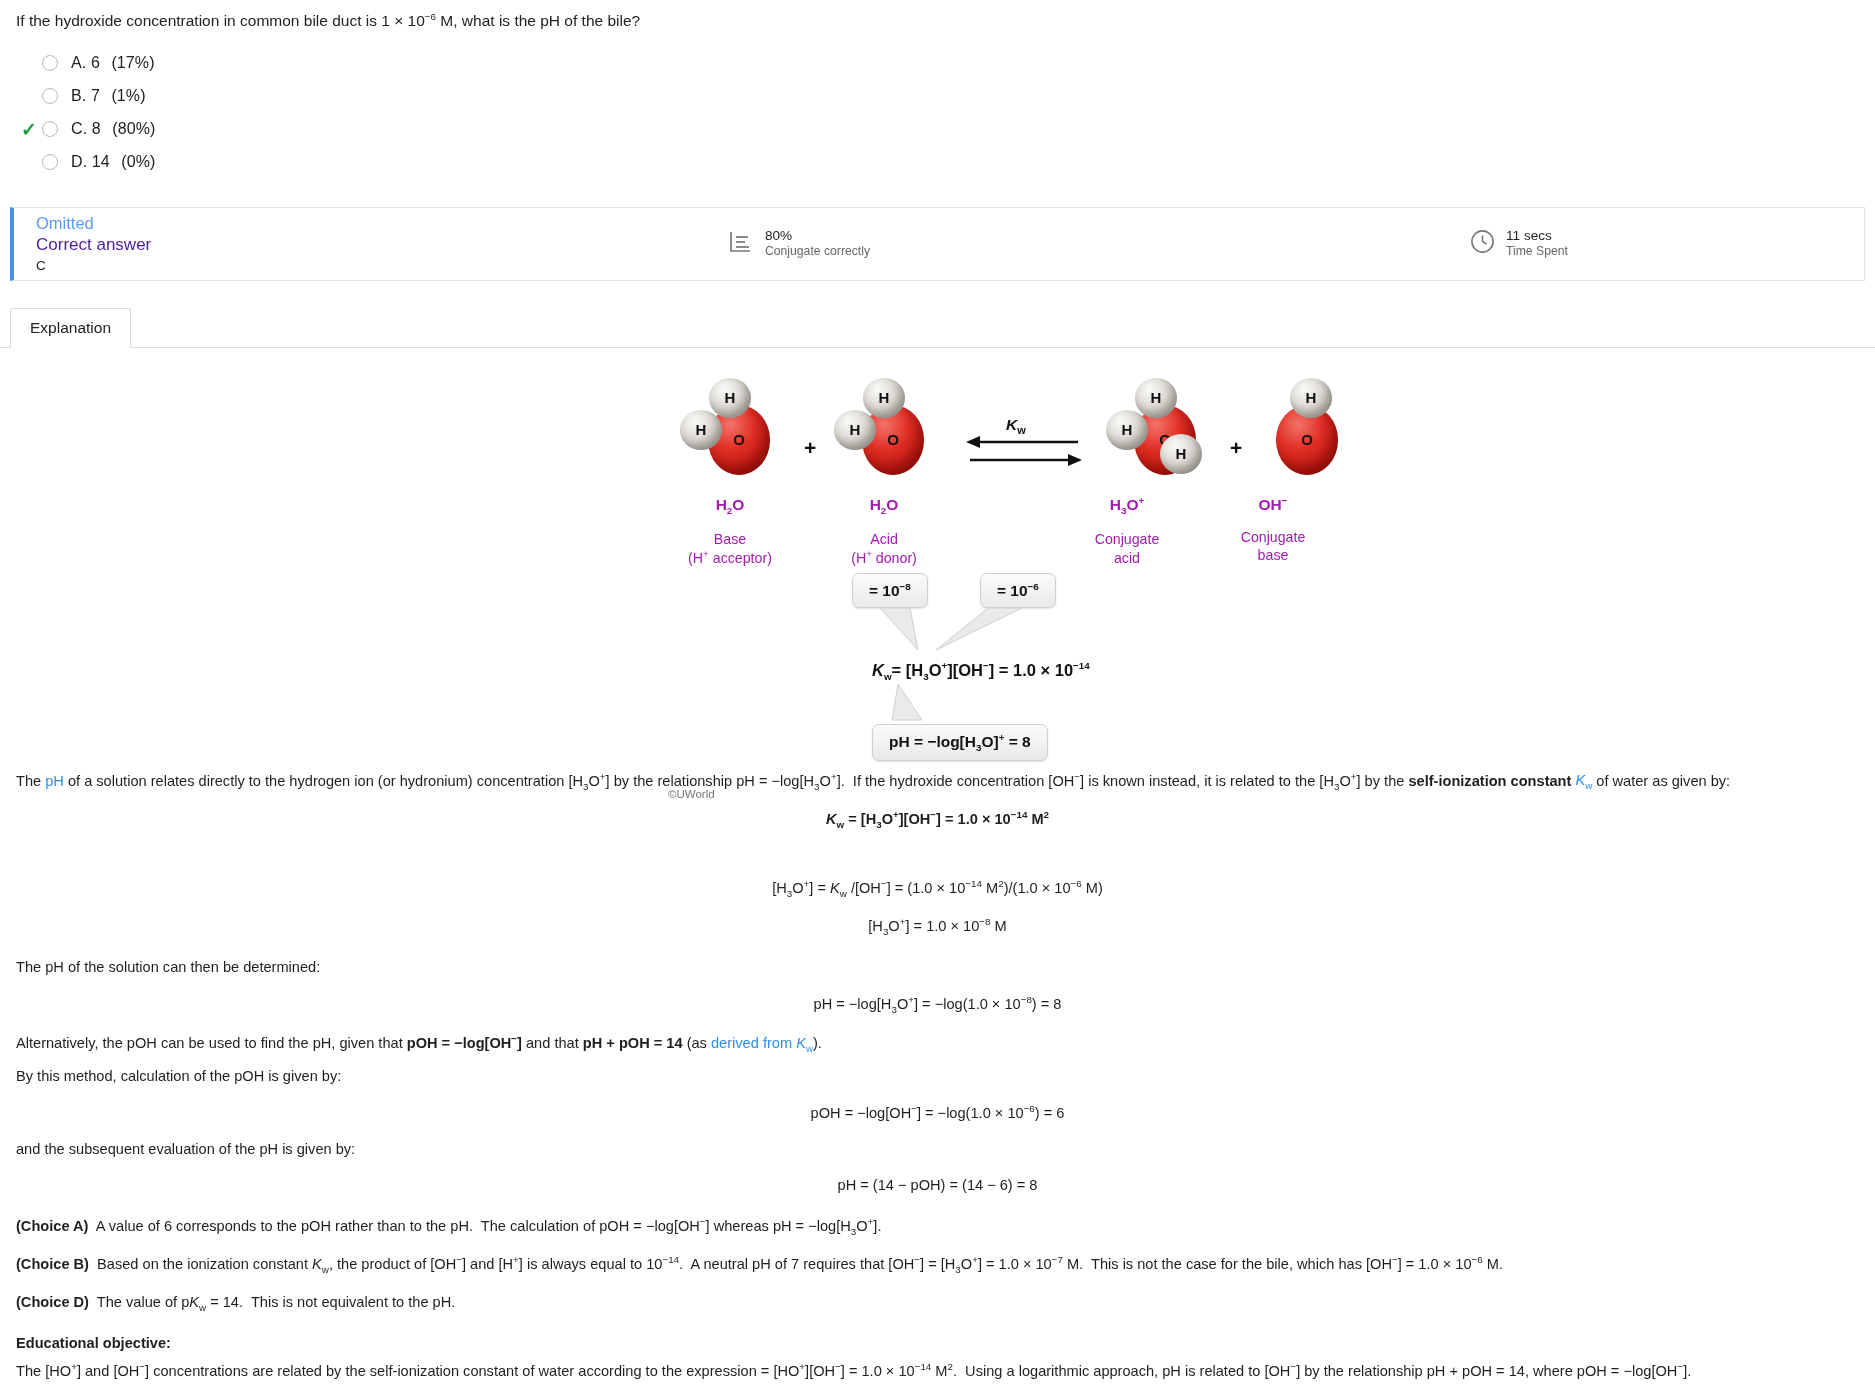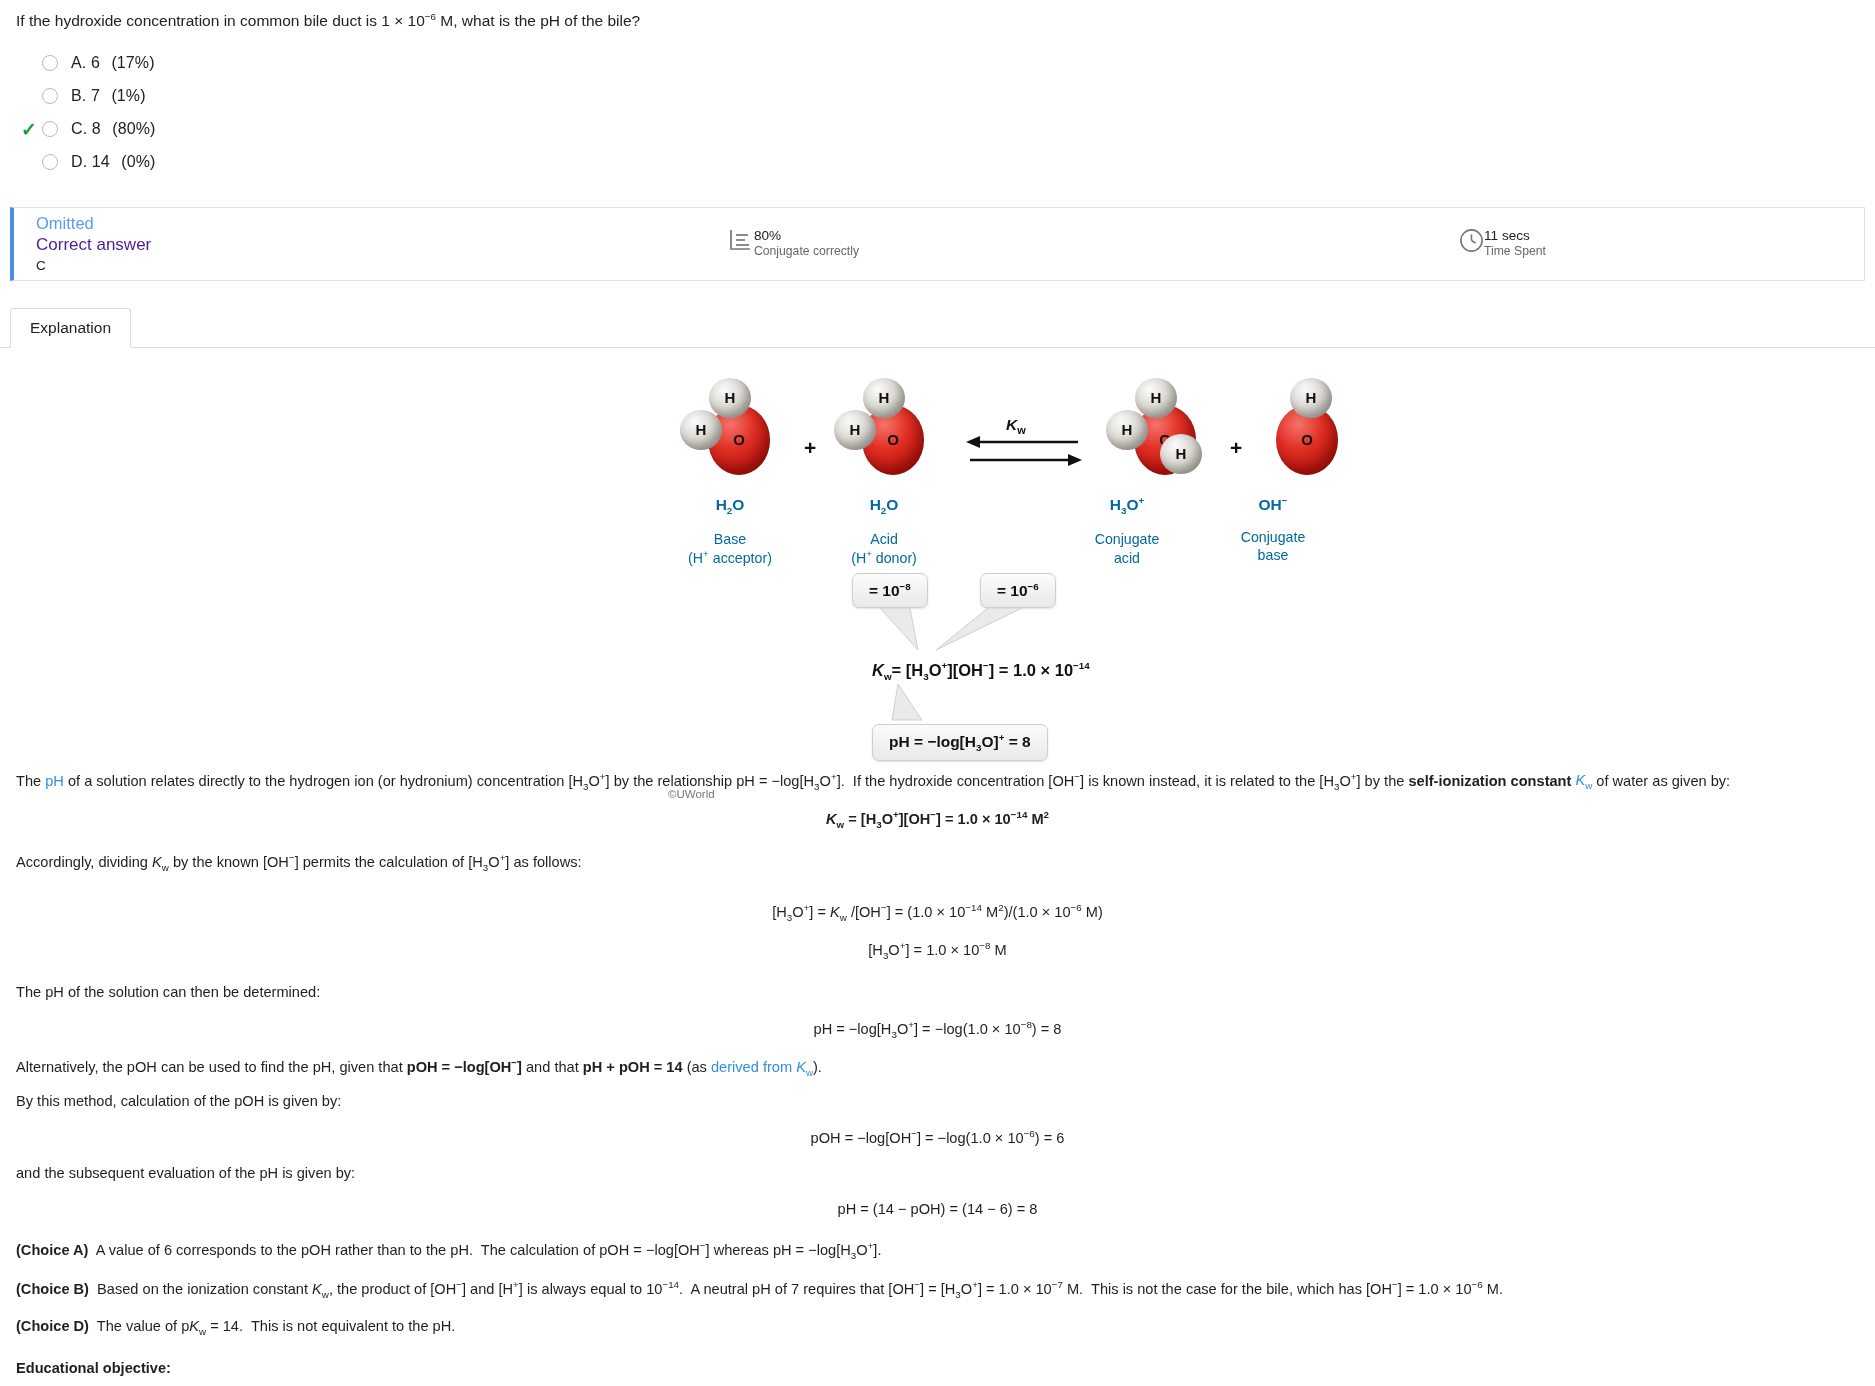--- a/index.html
+++ b/index.html
@@ -84,20 +84,22 @@
     font-size: 17px;
     line-height: 1.35;
   }
   .stat-omitted .val {
     color: #222;
     font-size: 13.5px;
     line-height: 1.3;
   }
   .stat-item {
     display: flex;
+    align-items: center;
+    gap: 11px;
   }
   .stat-item .txt .big {
     font-size: 13.6px;
     color: #222;
     line-height: 1.25;
   }
   .stat-item .txt .sub {
     font-size: 12.2px;
     color: #666;
     line-height: 1.25;
@@ -179,21 +181,21 @@
     font-style: italic;
     font-weight: bold;
     color: #111;
   }
   .kw-label sub { font-style: normal; font-size: 11px; }
 
   .mol-caption {
     position: absolute;
     text-align: center;
     font-size: 14.6px;
-    color: #0369a1;
+    color: #a21caf;
     line-height: 1.28;
   }
   .mol-caption .formula {
     font-weight: bold;
     font-size: 15.5px;
     margin-bottom: 13px;
   }
   .mol-caption .role { font-size: 14.2px; }
 
   .callout {
@@ -435,21 +437,20 @@
 </div>
 
 <div class="body-text">
 
   <p class="para">The <span class="blue">pH</span> of a solution relates directly to the hydrogen ion (or hydronium) concentration [H<sub>3</sub>O<sup>+</sup>] by the relationship pH = −log[H<sub>3</sub>O<sup>+</sup>].&nbsp; If the hydroxide concentration [OH<sup>−</sup>] is known instead, it is related to the [H<sub>3</sub>O<sup>+</sup>] by the <b>self-ionization constant</b> <span class="blue"><i>K</i><sub>w</sub></span> of water as given by:</p>
 
   <div class="spacer-14"></div>
   <div class="eq-center eq-bold"><i>K</i><sub>w</sub> = [H<sub>3</sub>O<sup>+</sup>][OH<sup>−</sup>] = 1.0 × 10<sup>−14</sup> M<sup>2</sup></div>
 
   <div class="spacer-18"></div>
-  <p>Accordingly, dividing <i>K</i><sub>w</sub> by the known [OH<sup>−</sup>] permits the calculation of [H<sub>3</sub>O<sup>+</sup>] as follows:</p>
 
   <div class="spacer-26"></div>
   <div class="eq-center">[H<sub>3</sub>O<sup>+</sup>] = <i>K</i><sub>w</sub> /[OH<sup>−</sup>] = (1.0 × 10<sup>−14</sup> M<sup>2</sup>)/(1.0 × 10<sup>−6</sup> M)</div>
 
   <div class="spacer-14"></div>
   <div class="eq-center">[H<sub>3</sub>O<sup>+</sup>] = 1.0 × 10<sup>−8</sup> M</div>
 
   <div class="spacer-18"></div>
   <p>The pH of the solution can then be determined:</p>
 

